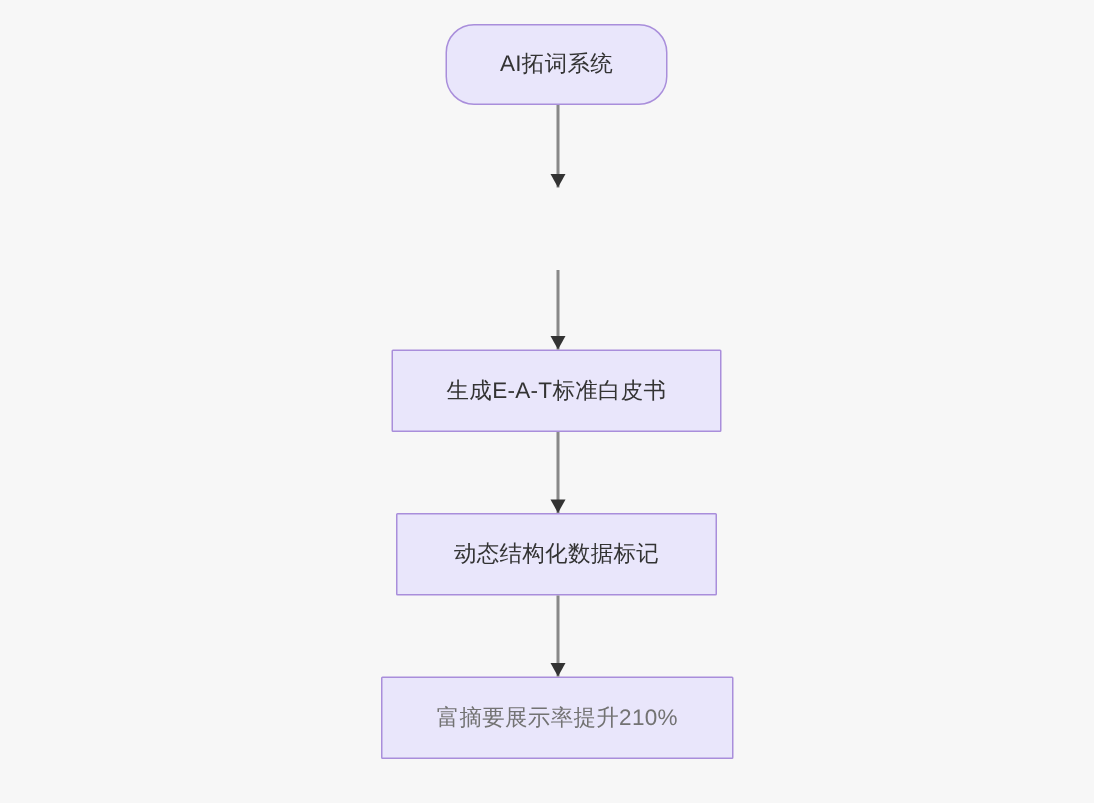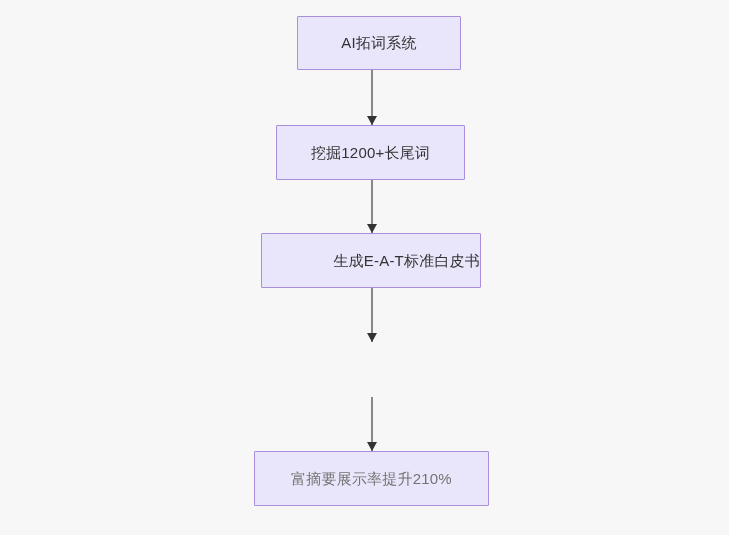--- a/index.html
+++ b/index.html
@@ -62,32 +62,32 @@
     border-left: 5.5px solid transparent;
     border-right: 5.5px solid transparent;
     border-top: 9px solid #333333;
   }
 </style>
 </head>
 <body style="background: rgb(247, 247, 247);">
 
 <div id="flowchart">
 
-  <div class="node" style="left: 297px; top: 16px; width: 164px; height: 54px; background: rgb(233, 230, 251); border-color: rgb(169, 142, 219); color: rgb(51, 51, 51);">
+  <div class="node" style="left: 297px; top: 16px; width: 148px; height: 54px; background: rgb(233, 230, 251); border-color: rgb(169, 142, 219); color: rgb(51, 51, 51); border-radius: 19px;">
     <span class="node-label">AI拓词系统</span>
   </div>
 
-  <div class="node" style="left: 276px; top: 125px; width: 189px; height: 55px; background: rgb(233, 230, 251); border-color: rgb(169, 142, 219); color: rgb(51, 51, 51);">
-    <span class="node-label">挖掘1200+长尾词</span>
-  </div>
 
-  <div class="node" style="left: 261px; top: 233px; width: 220px; height: 55px; background: rgb(233, 230, 251); border-color: rgb(169, 142, 219); color: rgb(51, 51, 51); justify-content: flex-end;">
+  <div class="node" style="left: 261px; top: 233px; width: 220px; height: 55px; background: rgb(233, 230, 251); border-color: rgb(169, 142, 219); color: rgb(51, 51, 51);">
     <span class="node-label">生成E-A-T标准白皮书</span>
   </div>
 
+  <div class="node" style="left: 264px; top: 342px; width: 214px; height: 55px; background: rgb(233, 230, 251); border-color: rgb(169, 142, 219); color: rgb(51, 51, 51);">
+    <span class="node-label">动态结构化数据标记</span>
+  </div>
 
   <div class="node" style="left: 254px; top: 451px; width: 235px; height: 55px; background: rgb(233, 230, 251); border-color: rgb(169, 142, 219); color: #737373;">
     <span class="node-label">富摘要展示率提升210%</span>
   </div>
 
   <div class="edge" style="left: 371px; top: 70px; width: 2px; height: 55px;">
     <div class="edge-line" style="height: 55px; background: rgb(136, 136, 136);"></div>
     <div class="edge-head" style="top: 46px; border-top-color: rgb(51, 51, 51);"></div>
   </div>
 

